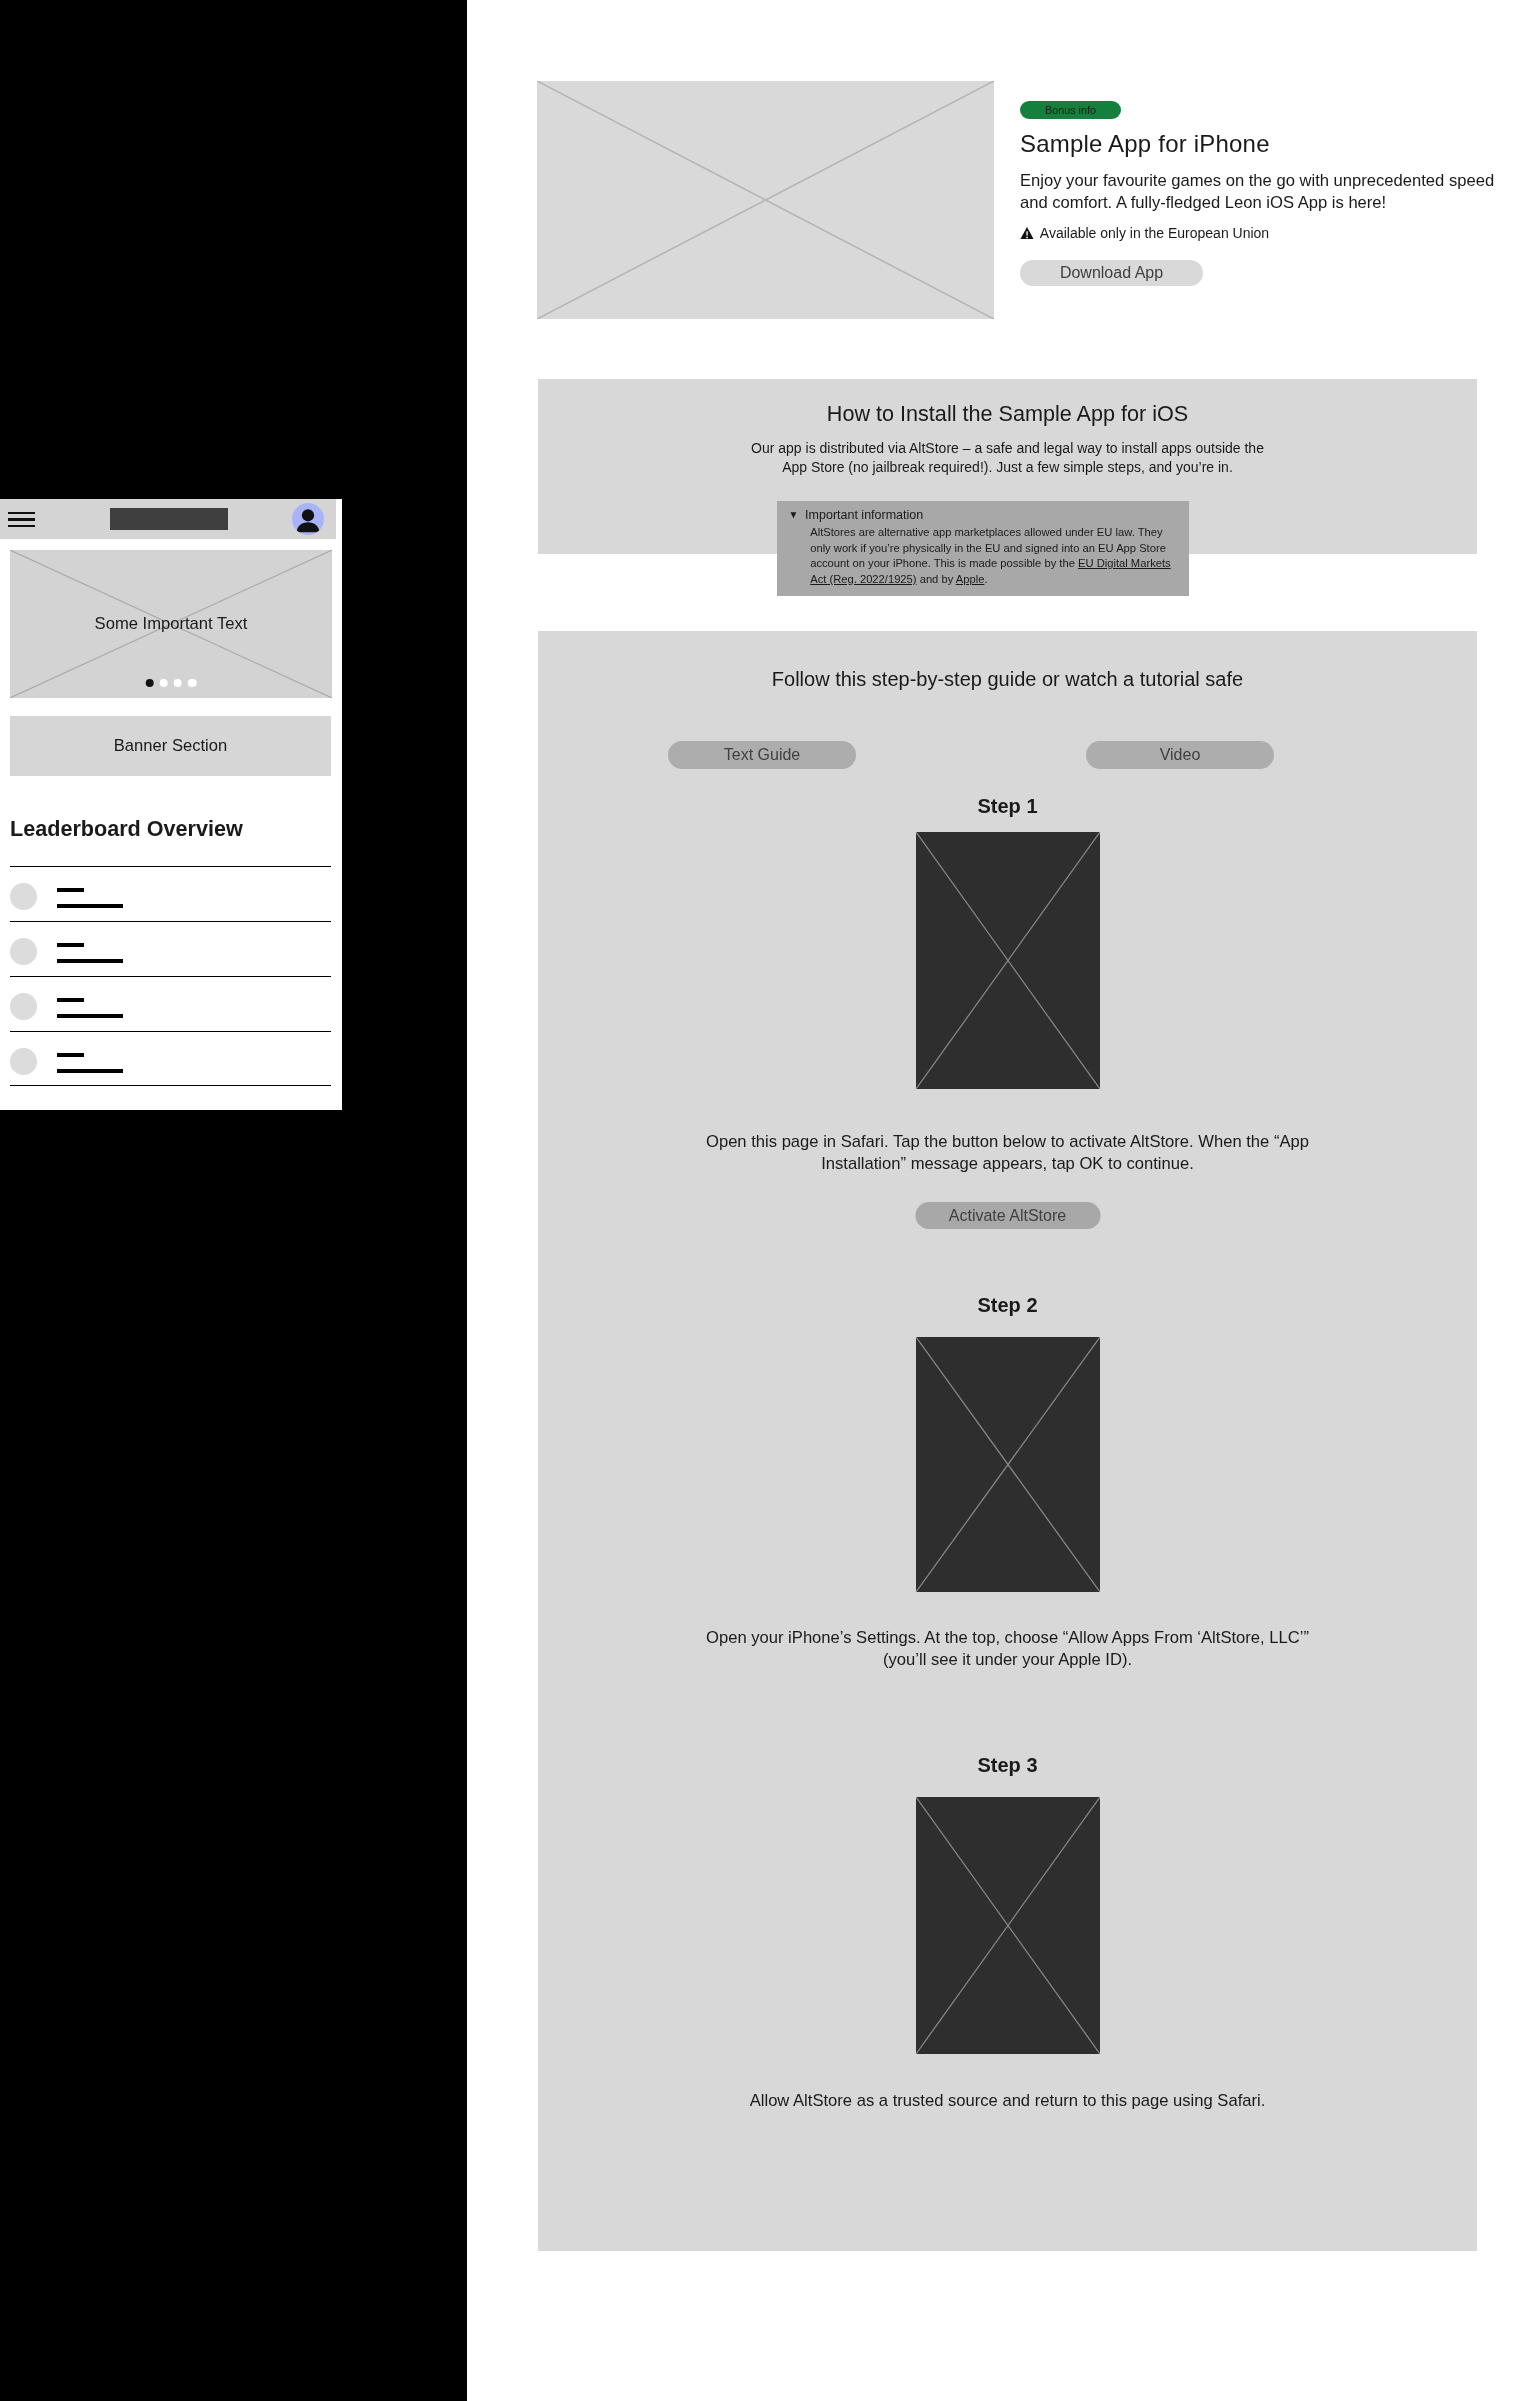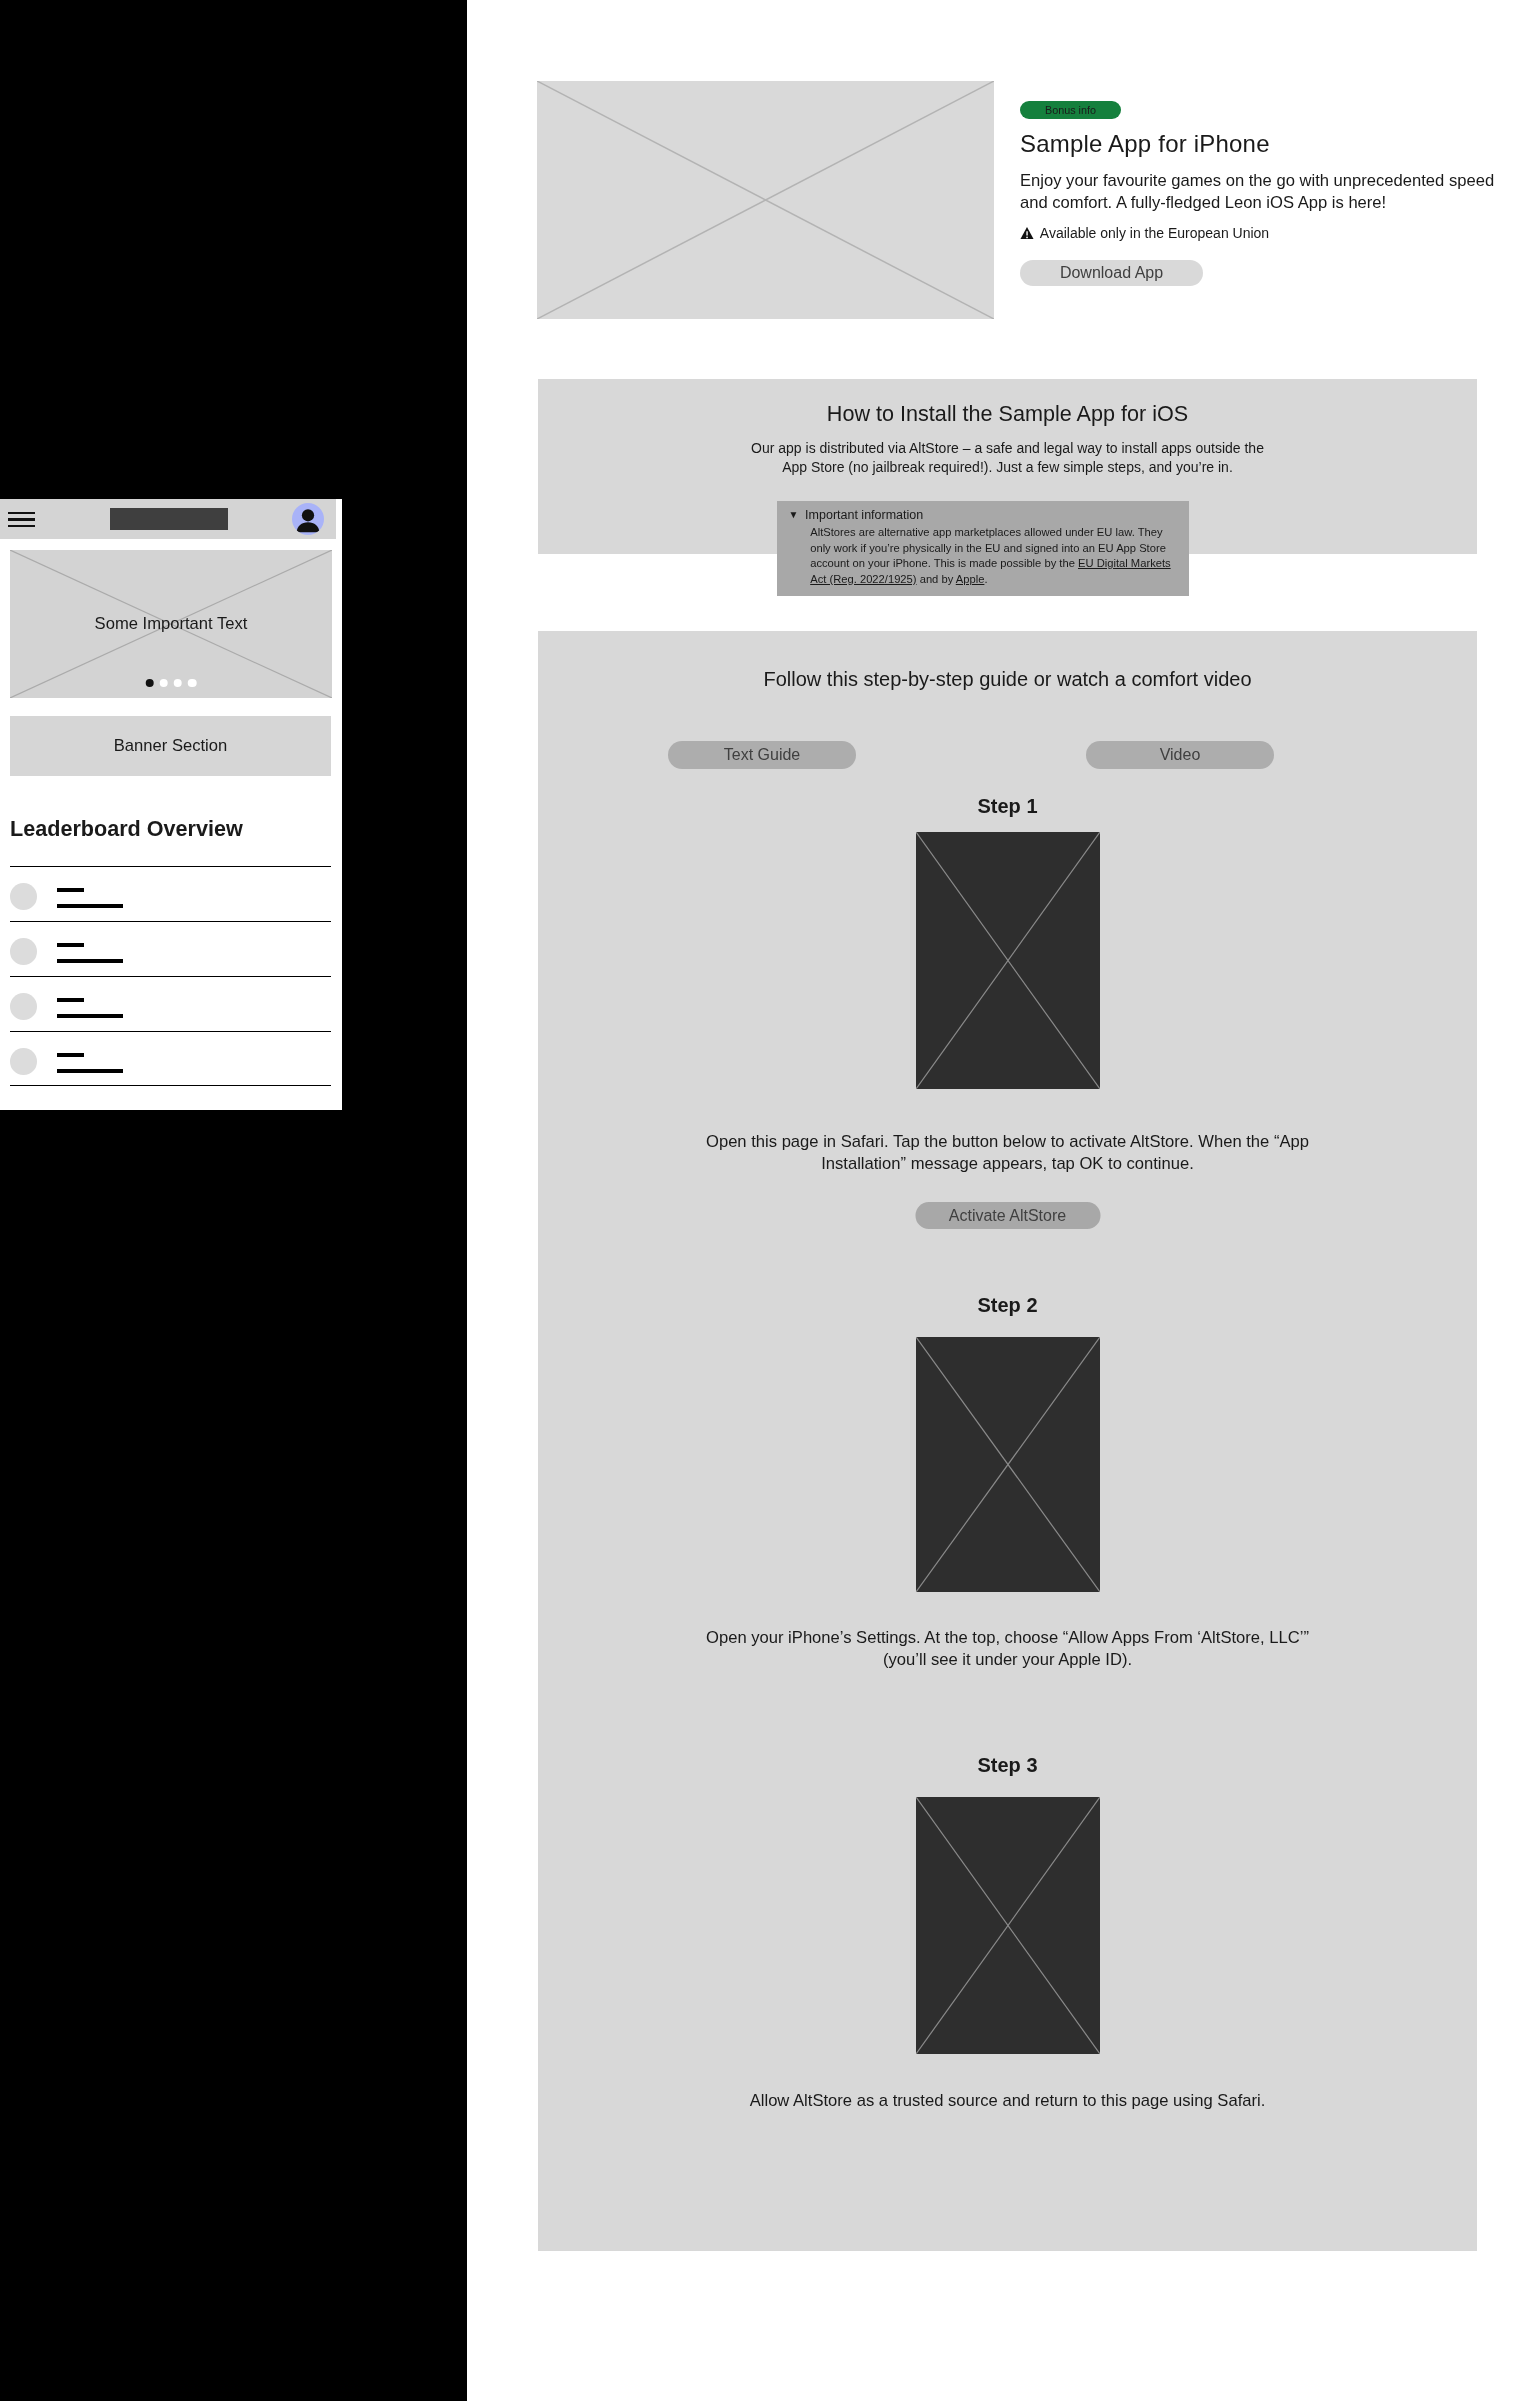--- a/index.html
+++ b/index.html
@@ -121,21 +121,21 @@
       <details class="info-details" open="">
         <summary>
           <span class="disclosure-tri">▼</span>
           <span>Important information</span>
         </summary>
         <p class="info-body"><span>AltStores are alternative app marketplaces allowed under EU law. They only work if you’re physically in the EU and signed into an EU App Store account on your iPhone. This is made possible by the </span><a>EU Digital Markets Act (Reg. 2022/1925)</a><span> and by </span><a>Apple</a><span>.</span></p>
       </details>
     </div>
 
     <div class="section-box guide-box">
-      <h2 class="guide-title">Follow this step-by-step guide or watch a comfort video</h2>
+      <h2 class="guide-title">Follow this step-by-step guide or watch a tutorial safe</h2>
       <div class="btn guide-btn left">Text Guide</div>
       <div class="btn guide-btn right">Video</div>
 
       <div class="step-label s1-label">Step 1</div>
       <div class="ph step-img s1-img">
         <svg viewBox="0 0 100 100" preserveAspectRatio="none">
           <line x1="0" y1="0" x2="100" y2="100" vector-effect="non-scaling-stroke"></line>
           <line x1="100" y1="0" x2="0" y2="100" vector-effect="non-scaling-stroke"></line>
         </svg>
       </div>

